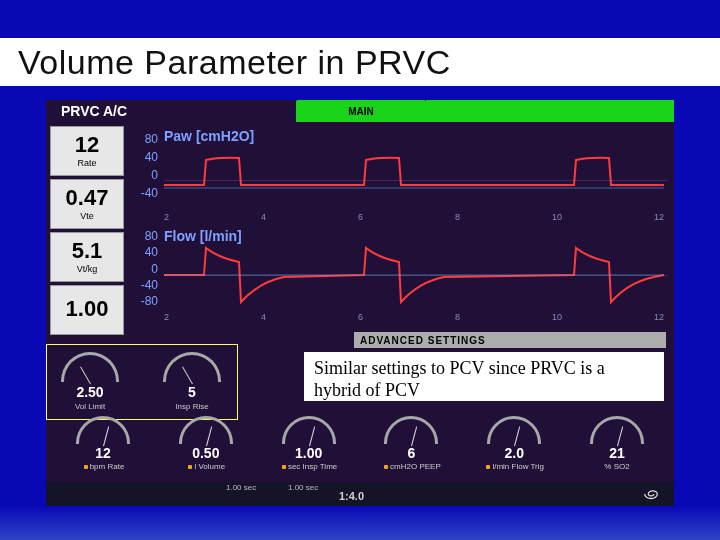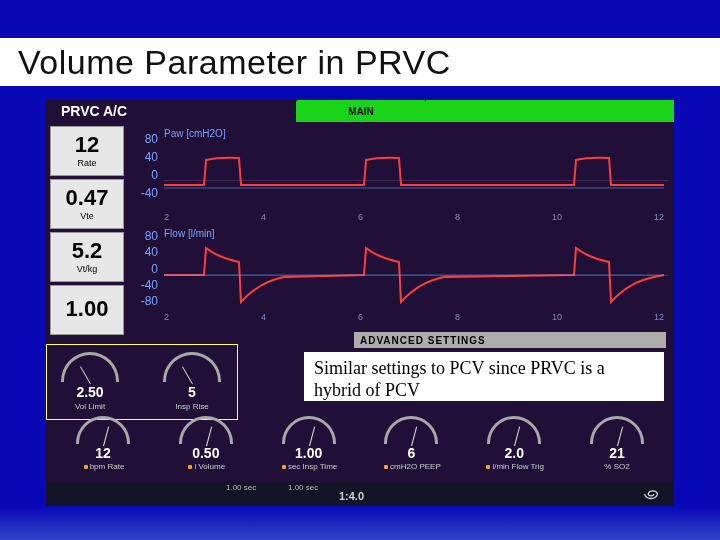--- a/index.html
+++ b/index.html
@@ -95,21 +95,21 @@
     height: 200px;
   }
   .wave-panel {
     position: relative;
     width: 100%;
     height: 92px;
   }
   .wave-panel + .wave-panel { margin-top: 8px; }
   .wave-title {
     position: absolute; top: 0; left: 34px;
-    color: #7fa0ff; font-size: 10px;
+    color: #7fa0ff; font-size: 14px; font-weight: bold;
   }
   .wave-yaxis {
     position: absolute; left: 0; top: 0; bottom: 11px; width: 30px;
     color: #7fa0ff; font-size: 12px;
   }
   .wave-yaxis span { position: absolute; right: 2px; transform: translateY(-50%); }
   .wave-xaxis {
     position: absolute; left: 34px; right: 0; bottom: -2px;
     color: #88b; font-size: 9px;
     display: flex; justify-content: space-between;
@@ -260,21 +260,21 @@
     <div class="param-col">
       <div class="param-tile">
         <div class="val">12</div>
         <div class="lab">Rate</div>
       </div>
       <div class="param-tile">
         <div class="val">0.47</div>
         <div class="lab">Vte</div>
       </div>
       <div class="param-tile">
-        <div class="val">5.2</div>
+        <div class="val">5.1</div>
         <div class="lab">Vt/kg</div>
       </div>
       <div class="param-tile">
         <div class="val">1.00</div>
         <div class="lab"></div>
       </div>
     </div>
 
     <div class="wave-area">
 

